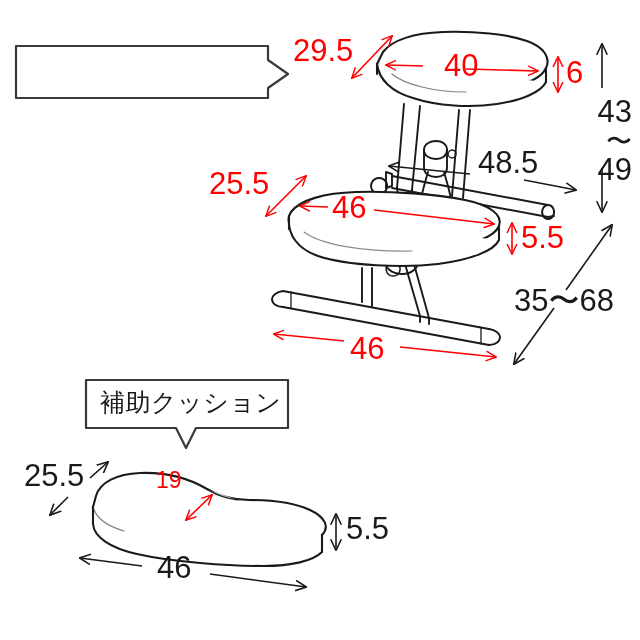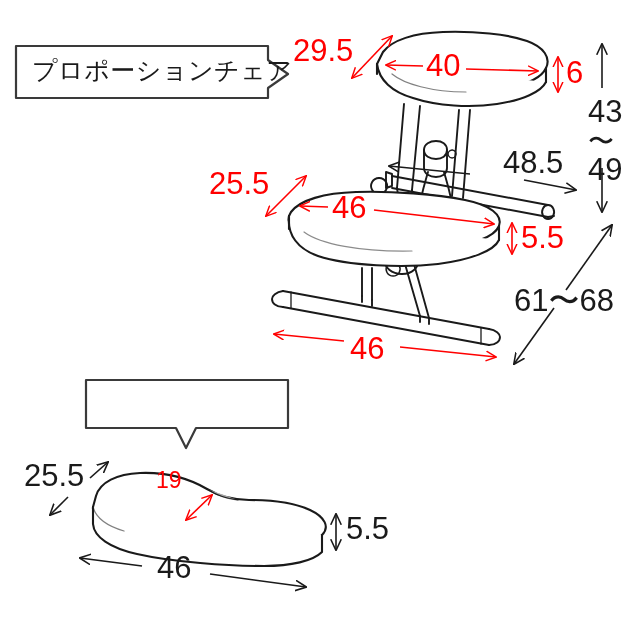--- a/index.html
+++ b/index.html
@@ -38,21 +38,21 @@
   .callout-label {
     position: absolute;
     white-space: nowrap;
     line-height: 1;
     color: #1a1a1a;
     font-family: "DejaVu Sans", "Liberation Sans", sans-serif;
     letter-spacing: 0.02em;
   }
   .stack-num {
     position: absolute;
-    text-align: left;
+    text-align: right;
     line-height: 1.02;
     color: #1a1a1a;
   }
 </style>
 </head>
 <body>
 
 <div id="canvas">
 
   <svg viewBox="0 0 640 640" xmlns="http://www.w3.org/2000/svg">
@@ -221,46 +221,46 @@
     <g stroke="#1a1a1a" stroke-width="1.6" fill="none">
       <line x1="336" y1="514" x2="336" y2="550" marker-start="url(#arrRk)" marker-end="url(#arrRk)"></line>
     </g>
 
     <g stroke="#1a1a1a" stroke-width="1.6" fill="none">
       <line x1="80" y1="558" x2="142" y2="566" marker-start="url(#arrRk)"></line>
       <line x1="210" y1="574" x2="306" y2="587" marker-end="url(#arrRk)"></line>
     </g>
   </svg>
 
-  <div class="callout-label" style="left:32px; top:58px; font-size:25px;">プロポーションチェア</div>
-
+
+  <div class="callout-label" style="left:100px; top:390px; font-size:25px;">補助クッション</div>
 
   <div class="dim-text dim-red" style="left:293px; top:28px; font-size:31px;margin-top:7px;">29.5</div>
 
-  <div class="dim-text dim-red" style="left:426px; top:50px; font-size:31px;">40</div>
+  <div class="dim-text dim-red" style="left:444px; top:50px; font-size:31px;">40</div>
 
   <div class="dim-text dim-red" style="left:566px; top:57px; font-size:31px;">6</div>
 
   <div class="stack-num" style="left:588px; top:96px; width:44px; font-size:31px;">
     <div>43</div>
     <div style="font-size:26px;">〜</div>
     <div>49</div>
   </div>
 
   <div class="dim-text dim-red" style="left:209px; top:168px; font-size:31px;">25.5</div>
 
   <div class="dim-text dim-red" style="left:332px; top:192px; font-size:31px;">46</div>
 
   <div class="dim-text dim-red" style="left:521px; top:222px; font-size:31px;">5.5</div>
 
-  <div class="dim-text dim-black" style="left:478px; top:147px; font-size:31px;margin-left:25px;">48.5</div>
+  <div class="dim-text dim-black" style="left:478px; top:147px; font-size:31px;">48.5</div>
 
   <div class="dim-text dim-red" style="left:350px; top:333px; font-size:31px;">46</div>
 
-  <div class="dim-text dim-black" style="left:514px; top:285px; font-size:31px;">61〜68</div>
+  <div class="dim-text dim-black" style="left:514px; top:285px; font-size:31px;">35〜68</div>
 
   <div class="dim-text dim-black" style="left:24px; top:460px; font-size:31px;">25.5</div>
 
   <div class="dim-text dim-red" style="left:156px; top:469px; font-size:23px;">19</div>
 
   <div class="dim-text dim-black" style="left:346px; top:513px; font-size:31px;">5.5</div>
 
   <div class="dim-text dim-black" style="left:157px; top:552px; font-size:31px;">46</div>
 
 </div>

